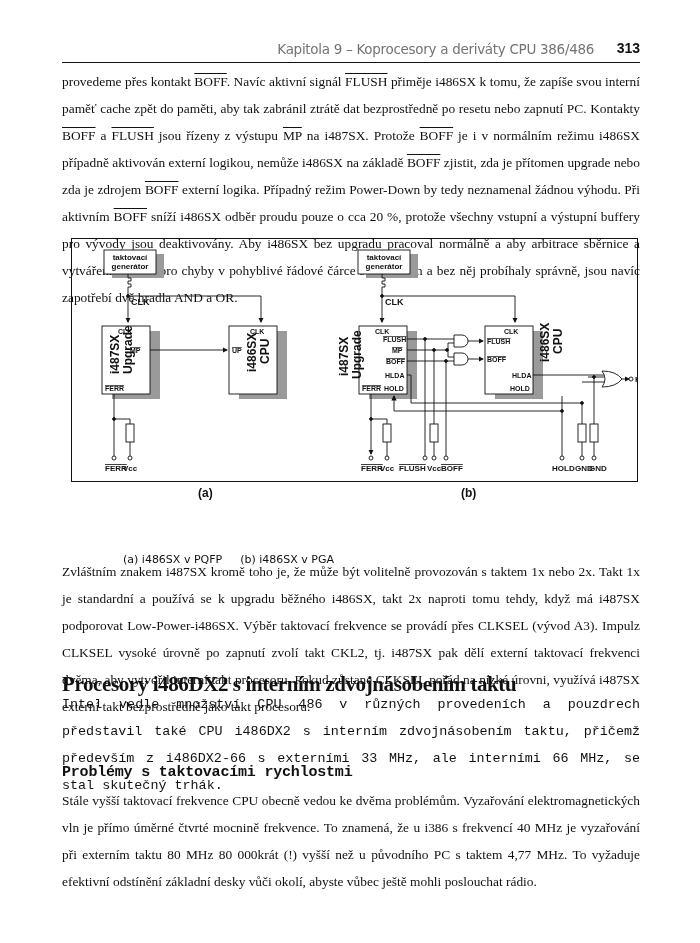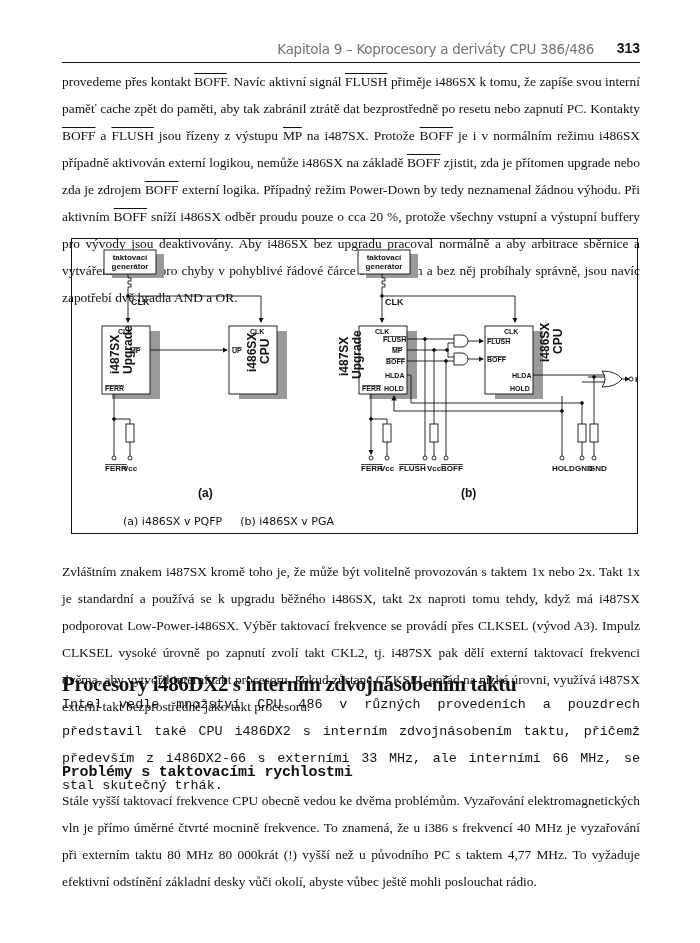--- a/index.html
+++ b/index.html
@@ -3,26 +3,26 @@
   <meta charset="utf-8">
   <style>
     html, body { margin: 0; padding: 0; background: #ffffff; }
     body { width: 700px; height: 943px; position: relative; overflow: hidden; color: #111; }
     .header { position: absolute; left: 62px; top: 38px; width: 578px; height: 24px; border-bottom: 1.5px solid #111; }
     .header-title { position: absolute; right: 46px; top: 3px; font-family: "DejaVu Sans", sans-serif; font-size: 13.5px; color: #737373; letter-spacing: -0.3px; }
     .header-page { position: absolute; right: 0; top: 2px; font-family: Liberation Sans, sans-serif; font-size: 14px; font-weight: bold; }
     .body-text { position: absolute; left: 62px; width: 578px; font-family: "Liberation Serif", serif; font-size: 13.4px; line-height: 27px; text-align: justify; text-align-last: left; }
     .ol { text-decoration: overline; }
     .p1 { top: 68px; }
-    .figure-box { position: absolute; left: 71px; top: 238px; width: 567px; height: 296px; border: 1.2px solid #111; box-sizing: border-box; }
+    .figure-box { position: absolute; left: 71px; top: 238px; width: 567px; height: 244px; border: 1.2px solid #111; box-sizing: border-box; }
     .figure-box svg { position: absolute; left: 0; top: 0; }
     .caption { position: absolute; left: 62px; top: 515px; font-family: "DejaVu Sans", sans-serif; font-size: 11px; line-height: 14px; }
     .caption-label { font-weight: bold; margin-right: 4px; }
     .caption-line2 { padding-left: 61px; }
-    .caption-sub { display: inline-block; margin-right: 18px; }
+    .caption-sub { display: inline-block; margin-right: 18px; margin-top: 38px; }
     .p2 { top: 558px; }
     .h2 { position: absolute; left: 62px; top: 672px; font-family: Liberation Serif, serif; font-weight: bold; font-size: 21px; letter-spacing: -0.4px; }
     .p3 { top: 691px; font-family: Liberation Mono, monospace; }
     .h3 { position: absolute; left: 62px; top: 764px; font-family: Liberation Mono, monospace; font-weight: bold; font-size: 15px; letter-spacing: -0.2px; }
     .p4 { top: 787px; }
     svg text { font-family: "Liberation Sans", sans-serif; font-weight: bold; fill: #111; }
   </style>
 </head>
 <body>
 

